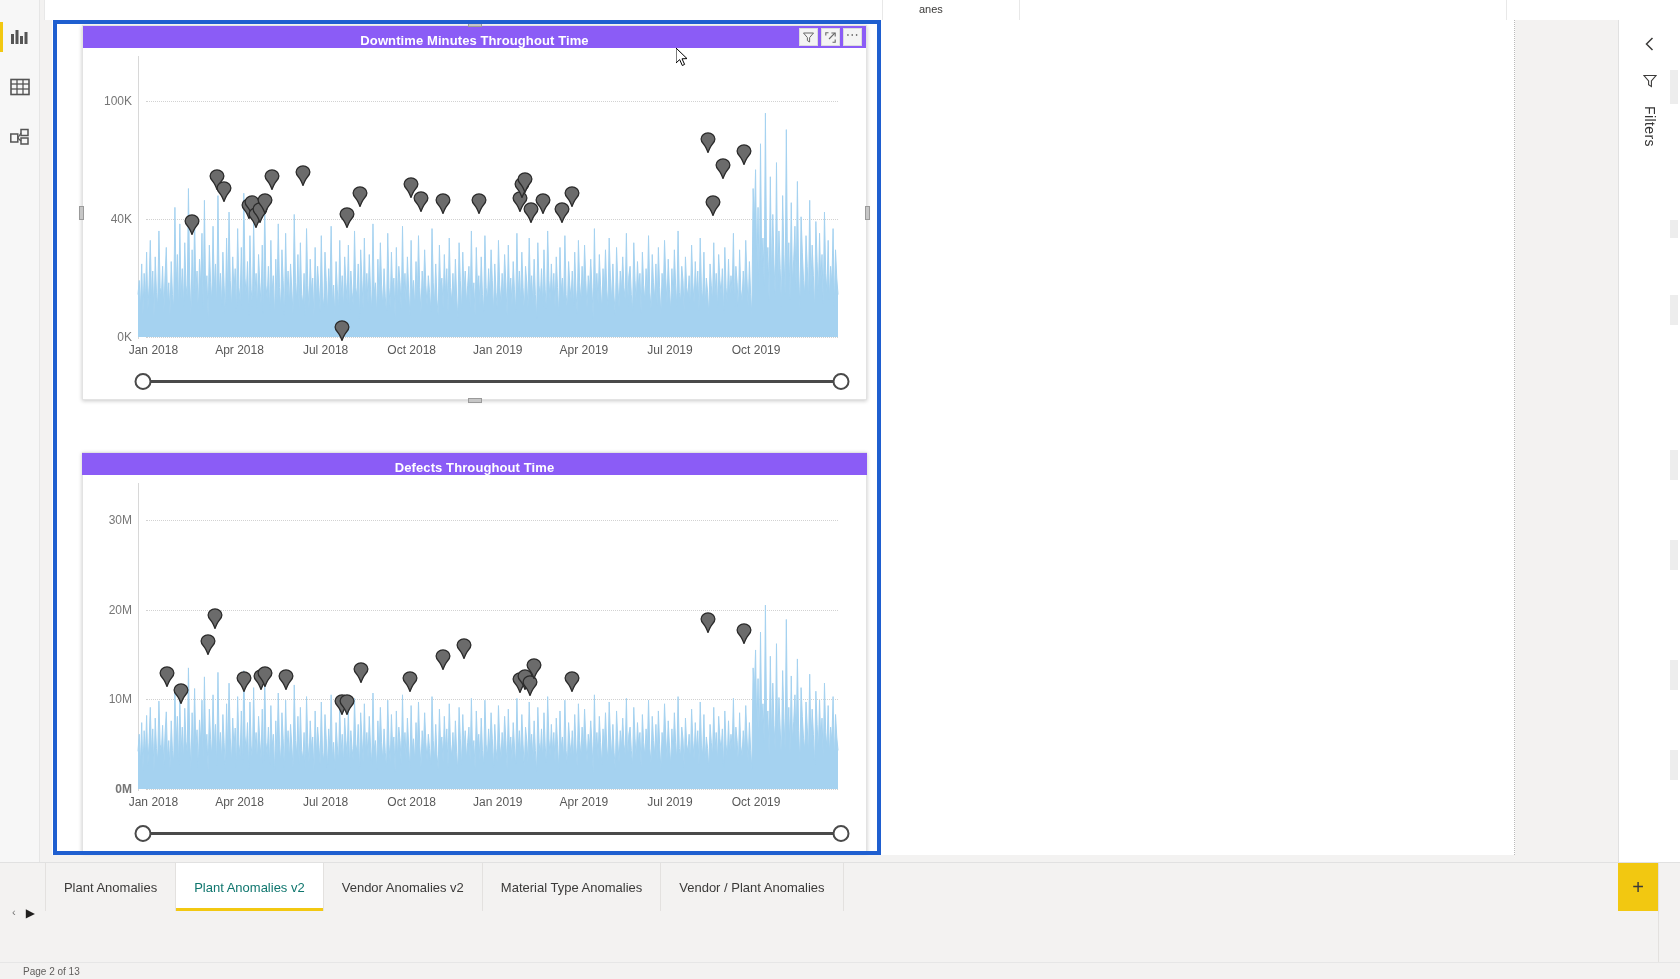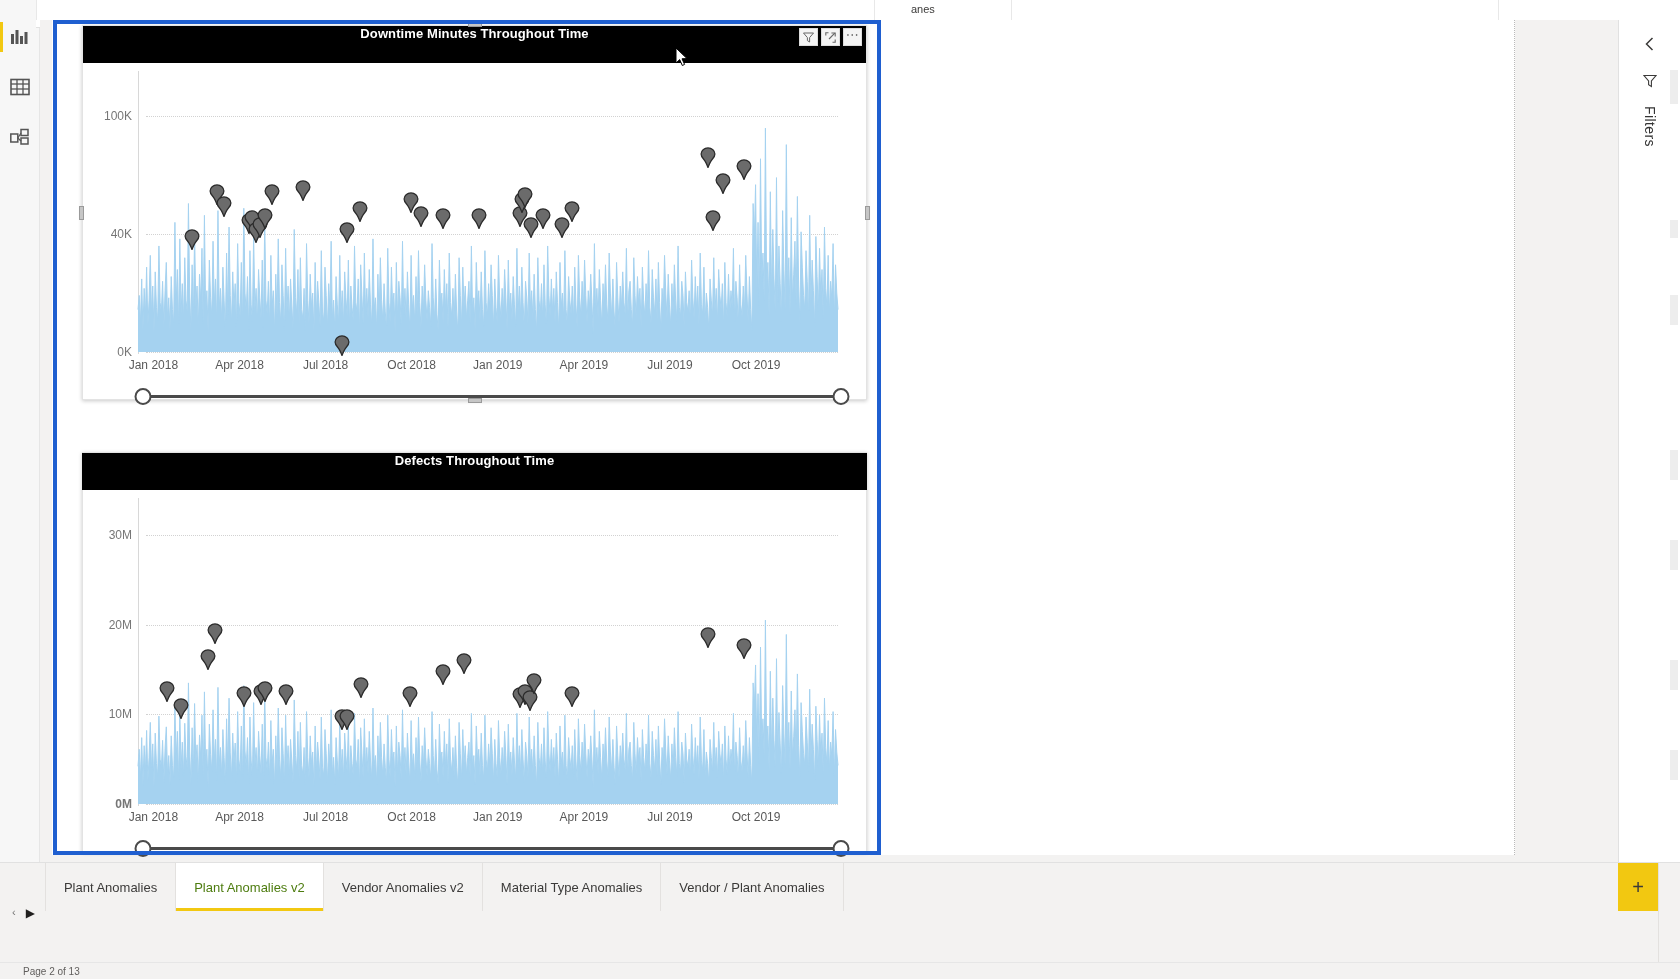--- a/index.html
+++ b/index.html
@@ -23,21 +23,21 @@
     position: relative; cursor: pointer;
   }
   .rail-btn.active::before {
     content: ""; position: absolute; left: -3px; top: 0; width: 3px; height: 30px;
     background: #f2c811;
   }
   .rail-btn svg { display: block; }
 
   
   #top-strip {
-    position: absolute; left: 36px; top: 0; right: 0; height: 28px;
+    position: absolute; left: 44px; top: 0; right: 0; height: 28px;
     background: #ffffff; border-bottom: 1px solid #e1e1e1;
   }
   #top-strip .seam { position: absolute; top: 0; width: 1px; height: 20px; background: #e8e8e8; }
   #pane-label {
     position: absolute; left: 875px; top: 3px; font-size: 11px; color: #3b3a39;
     white-space: nowrap;
   }
 
   
   #canvas-area {
@@ -59,22 +59,22 @@
   
   .visual {
     position: absolute; background: #ffffff;
     box-shadow: 0 1px 4px rgba(0,0,0,0.22);
     border: 1px solid #e3e3e3;
   }
   #visual-downtime { left: 30px; top: 5px; width: 785px; height: 375px; }
   #visual-defects  { left: 30px; top: 432px; width: 785px; height: 400px; }
 
   .visual-header {
-    position: relative; height: 37px; background: #000000;
-    display: flex; align-items: flex-start; justify-content: center;
+    position: relative; height: 22px; background: #8b5cf6;
+    display: flex; align-items: flex-end; justify-content: center;
   }
   #visual-defects .visual-header { width: 785px; margin-left: -1px; }
   .visual-title {
     font-size: 13px; font-weight: bold; color: #ffffff; letter-spacing: .1px;
     text-align: center;
   }
   .header-tools {
     position: absolute; right: 4px; top: 0; height: 22px;
     display: flex; align-items: center; gap: 3px;
   }
@@ -156,21 +156,21 @@
   .nav-arrow { font-size: 11px; color: #767676; cursor: pointer; line-height: 1; }
   .nav-arrow.strong { color: #201f1e; font-size: 12px; }
   #tabs { display: flex; align-items: stretch; flex: 1; overflow: hidden; }
   .tab {
     position: relative; display: flex; align-items: center; justify-content: center;
     padding: 0 18px; font-size: 13px; color: #3b3a39;
     background: #f3f2f1; border-right: 1px solid #e3e1df;
     border-left: 1px solid #e3e1df; margin-right: -1px;
     cursor: pointer; white-space: nowrap; height: 48px; margin-top: 0px;
   }
-  .tab.active { background: #ffffff; color: #4d7c0f; }
+  .tab.active { background: #ffffff; color: #0f766e; }
   .tab.active::after {
     content: ""; position: absolute; left: 0; right: 0; bottom: 0; height: 3px; background: #f2c811;
   }
   #add-page {
     width: 40px; min-width: 40px; background: #f2c811;
     display: flex; align-items: center; justify-content: center;
     font-size: 20px; color: #3b3a39; cursor: pointer; height: 48px;
   }
   #tab-end-cap { width: 22px; border-left: 1px solid #e3e1df; }
 

